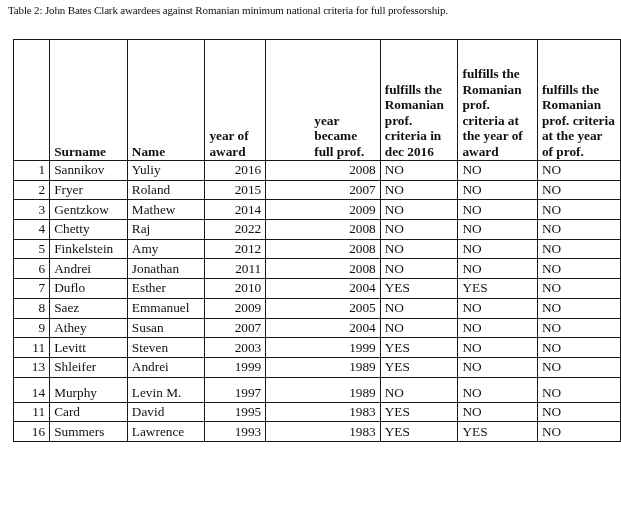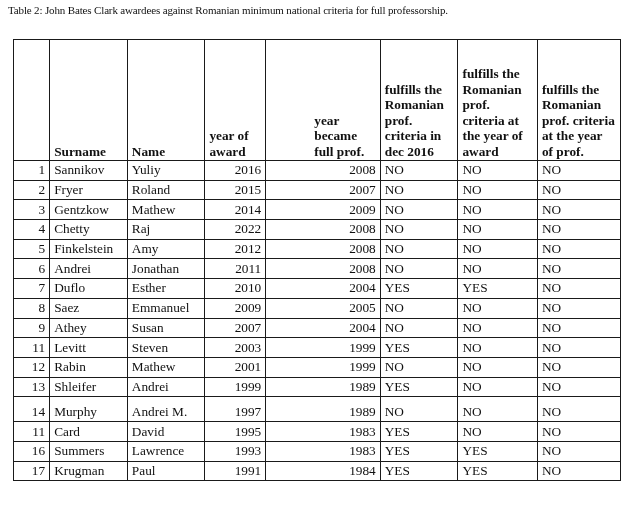--- a/index.html
+++ b/index.html
@@ -161,43 +161,33 @@
         <td class="c0 num">11</td>
         <td class="c1">Levitt</td>
         <td class="c2">Steven</td>
         <td class="c3 num">2003</td>
         <td class="c4 num">1999</td>
         <td class="c5">YES</td>
         <td class="c6">NO</td>
         <td class="c7">NO</td>
       </tr>
       <tr>
-        <td class="c0 num">12</td>
-        <td class="c1">Rabin</td>
-        <td class="c2">Mathew</td>
-        <td class="c3 num">2001</td>
-        <td class="c4 num">1999</td>
-        <td class="c5">NO</td>
-        <td class="c6">NO</td>
-        <td class="c7">NO</td>
-      </tr>
-      <tr>
         <td class="c0 num">13</td>
         <td class="c1">Shleifer</td>
         <td class="c2">Andrei</td>
         <td class="c3 num">1999</td>
         <td class="c4 num">1989</td>
         <td class="c5">YES</td>
         <td class="c6">NO</td>
         <td class="c7">NO</td>
       </tr>
       <tr class="tall">
         <td class="c0 num">14</td>
         <td class="c1">Murphy</td>
-        <td class="c2">Andrei M.</td>
+        <td class="c2">Levin M.</td>
         <td class="c3 num">1997</td>
         <td class="c4 num">1989</td>
         <td class="c5">NO</td>
         <td class="c6">NO</td>
         <td class="c7">NO</td>
       </tr>
       <tr>
         <td class="c0 num">11</td>
         <td class="c1">Card</td>
         <td class="c2">David</td>
@@ -210,24 +200,14 @@
       <tr>
         <td class="c0 num">16</td>
         <td class="c1">Summers</td>
         <td class="c2">Lawrence</td>
         <td class="c3 num">1993</td>
         <td class="c4 num">1983</td>
         <td class="c5">YES</td>
         <td class="c6">YES</td>
         <td class="c7">NO</td>
       </tr>
-      <tr>
-        <td class="c0 num">17</td>
-        <td class="c1">Krugman</td>
-        <td class="c2">Paul</td>
-        <td class="c3 num">1991</td>
-        <td class="c4 num">1984</td>
-        <td class="c5">YES</td>
-        <td class="c6">YES</td>
-        <td class="c7">NO</td>
-      </tr>
     </tbody>
 </table>
 
 </body></html>

